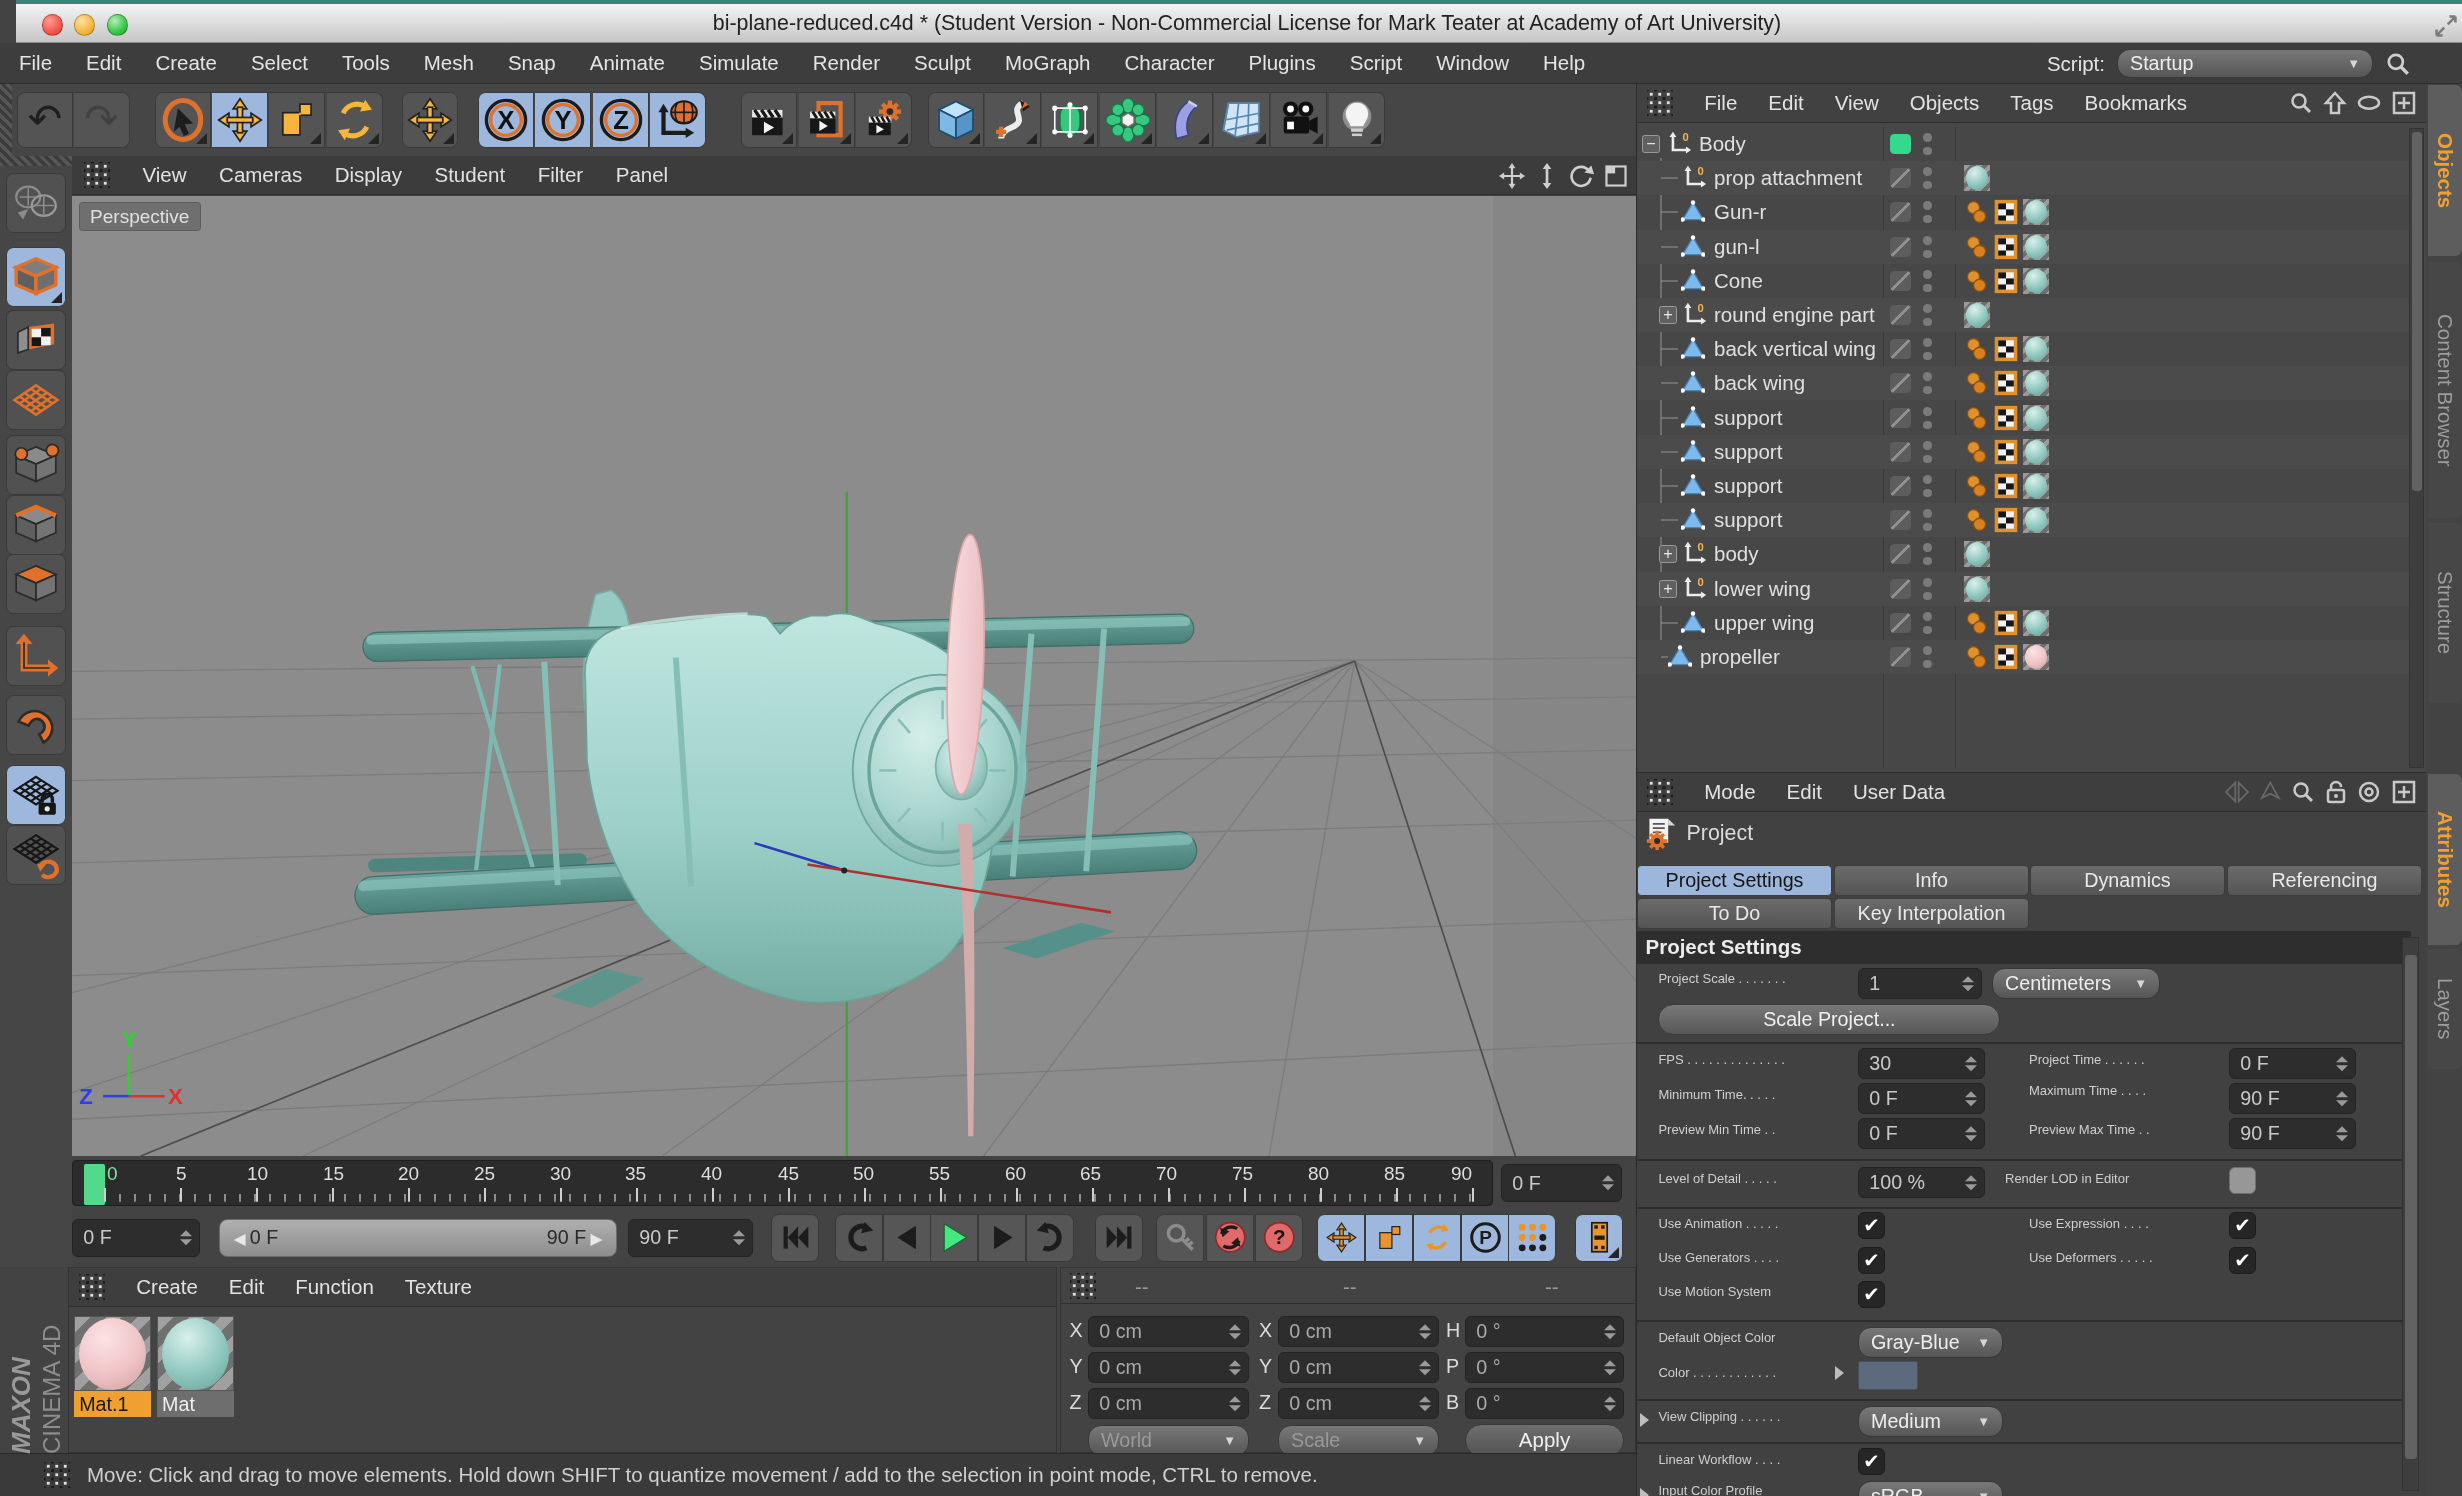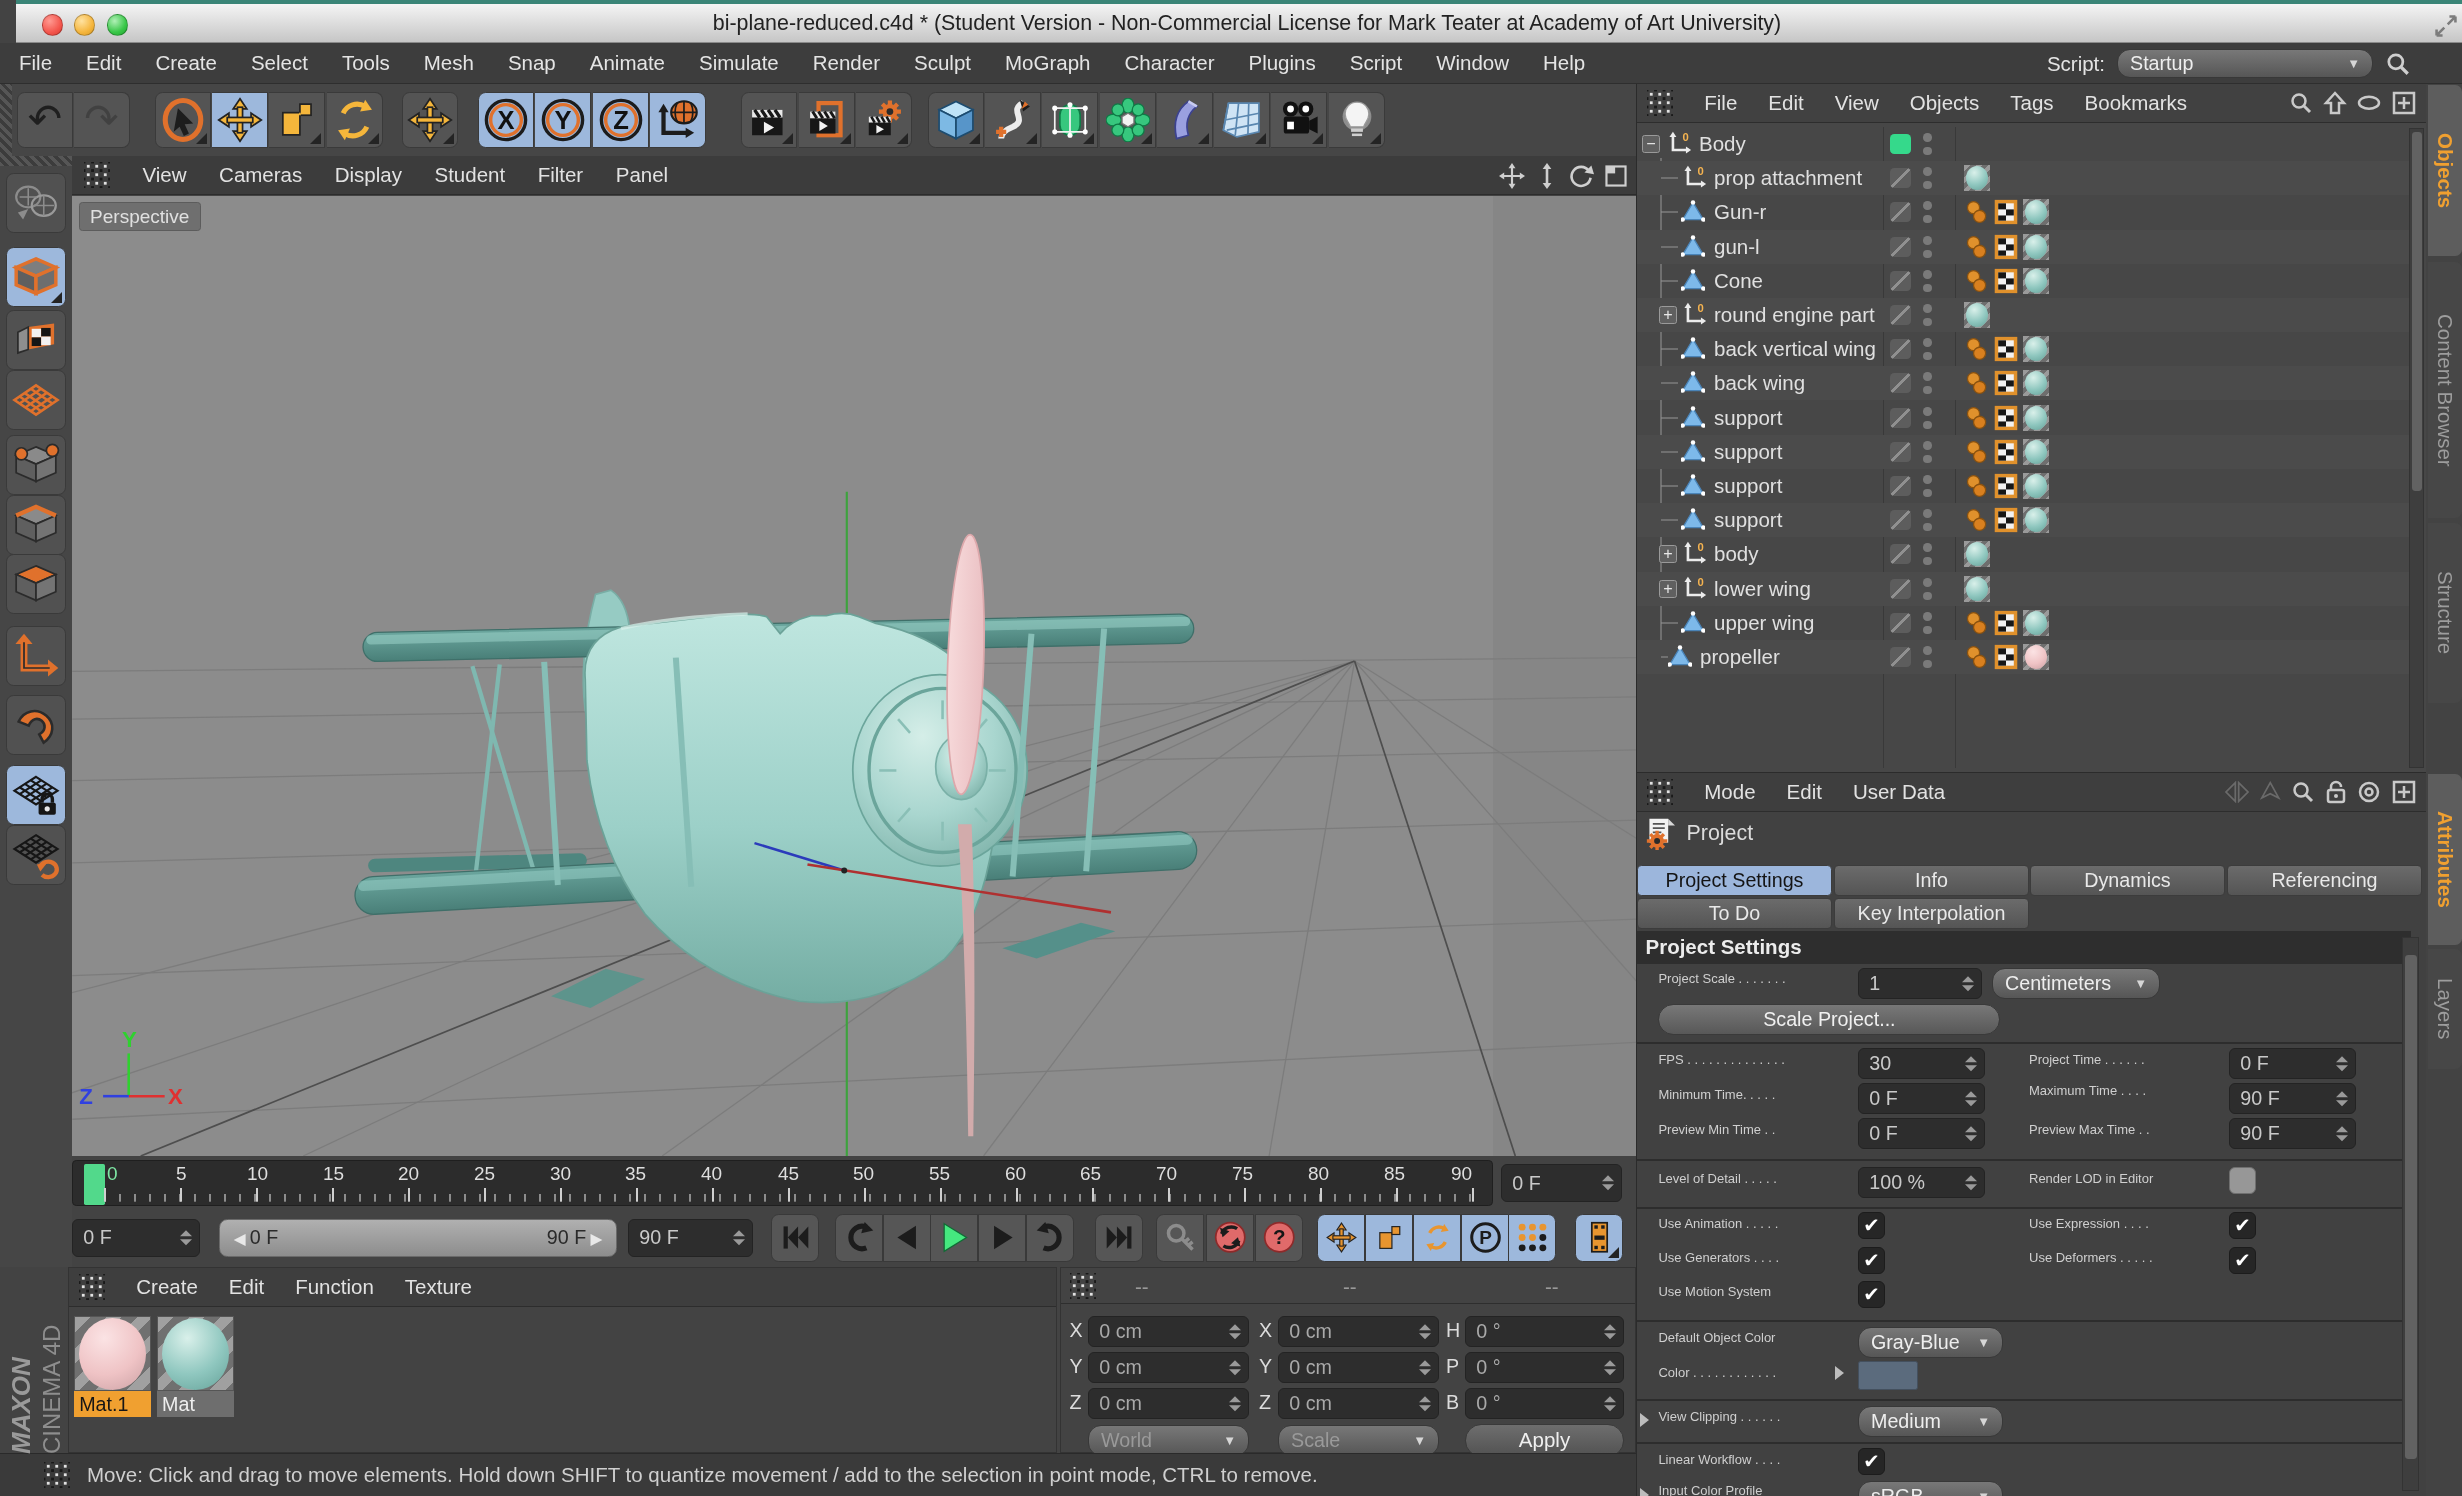--- a/index.html
+++ b/index.html
@@ -1636,21 +1636,21 @@
 
   <div class="divider" style="top:386px"></div>
   <span class="arow-label" style="left:21.4px;top:398px">Level of Detail . . . . .</span>
   <div class="afld fld" style="left:221px;top:394px">
     <span>100 %</span>
       <span class="stp">
         <i class="up"></i>
         <i class="dn"></i>
       </span>
     </div>
-  <span class="arow-label" style="left:392px;top:398px">Render LOD in Editor</span>
+  <span class="arow-label" style="left:368px;top:398px">Render LOD in Editor</span>
   <span class="chk empty" style="left:592px;top:394px"></span>
 
   <div class="divider" style="top:434px"></div>
   <span class="arow-label" style="left:21.4px;top:443px">Use Animation . . . . .</span>
   <span class="chk checked" style="left:221px;top:439px"></span>
   <span class="arow-label" style="left:392px;top:443px">Use Expression . . . .</span>
   <span class="chk checked" style="left:592px;top:439px"></span>
 
   <span class="arow-label" style="left:21.4px;top:477px">Use Generators . . . .</span>
   <span class="chk checked" style="left:221px;top:474px"></span>

